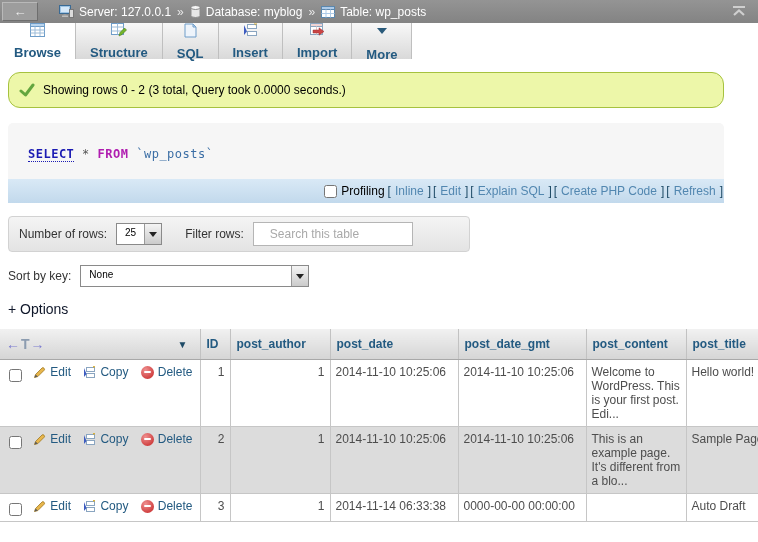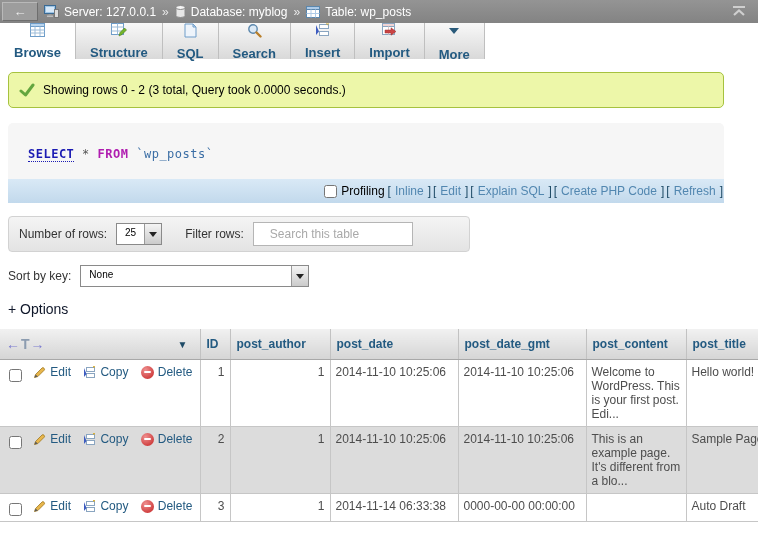--- a/index.html
+++ b/index.html
@@ -4,32 +4,32 @@
 <style>
   * { margin:0; padding:0; box-sizing:border-box; }
   html,body { background:#fff; }
   body { font-family:"Liberation Sans", sans-serif; }
   .app { position:relative; width:758px; height:542px; overflow:hidden; background:#fff; }
 
   
   .topbar { height:23px; background:linear-gradient(#949494,#838383); display:flex; align-items:center; gap:6px; color:#fff; font-size:12px; }
   .back-btn { width:36px; height:19px; margin-left:2px; background:#9d9d9d; border:1px solid #b9b9b9; border-bottom-color:#6e6e6e; border-right-color:#6e6e6e; color:#efefef; font-size:13px; line-height:17px; text-align:center; cursor:pointer; }
   .crumb { display:inline-flex; align-items:center; gap:5px; }
-  .crumb:first-of-type { margin-left:0; }
+  .crumb:first-of-type { margin-left:15px; }
   .sep { color:#e8e8e8; font-size:12px; }
   .collapse-btn { margin-left:auto; margin-right:12px; cursor:pointer; display:flex; align-items:center; }
 
   
   .tabs { display:flex; height:36px; background:#fff; }
   .tab { display:inline-flex; align-items:center; gap:8px; padding:0 14px; background:linear-gradient(#f8f8f8,#d9d9d9); border-right:1px solid #bfbfbf; color:#235a81; font-size:13px; font-weight:bold; cursor:pointer; white-space:nowrap;flex-direction:column; }
   .tab.active { background:#fff; }
   .tab .more-caret { width:0; height:0; border:5px solid transparent; border-top:6px solid #2a5a7a; margin-top:5px; }
 
   
-  .message { margin:13px 0 0 8px; width:716px; border:1px solid #a6c23f; border-radius:5px; background:#edf7a9; padding:10px 10px; display:flex; align-items:center; gap:8px; font-size:12px; color:#000; }
+  .message { margin:13px 0 0 8px; width:716px; border:1px solid #a6c23f; border-radius:12px; background:#edf7a9; padding:10px 10px; display:flex; align-items:center; gap:8px; font-size:12px; color:#000; }
 
   
   .querybox { margin:15px 0 0 8px; width:716px; background:#f6f6f6; border-radius:5px 5px 0 0; }
   .sql { padding:24px 0 18px 20px; font-family:"DejaVu Sans Mono","Liberation Mono",monospace; font-size:12px; letter-spacing:.5px; }
   .kw-select { color:#1b1bb3; font-weight:bold; border-bottom:1px dotted #1b1bb3; cursor:help; }
   .sql-star { color:#555; }
   .kw-from { color:#b01db0; font-weight:bold; }
   .sql-ident { color:#3b6ea5; }
   .querytools { height:24px; background:linear-gradient(#d9e9f6,#c2d9ec); display:flex; justify-content:flex-end; align-items:center; font-size:12px; color:#000; }
   .querytools label { display:inline-flex; align-items:center; gap:4px; margin-right:2px; }
@@ -149,29 +149,20 @@
       <span>Structure</span>
     </a>
     <a class="tab">
       <span class="icon">
           <svg width="13" height="15" viewBox="0 0 13 15">
             <path d="M1 1 h8 l3 3 v10 h-11 z" fill="#eef4fb" stroke="#6e9dc9"></path>
             <path d="M9 1 l3 3 h-3 z" fill="#c6daf0" stroke="#6e9dc9"></path>
           </svg>
         </span>
       <span>SQL</span>
-    </a>
-    <a class="tab">
-      <span class="icon">
-          <svg width="15" height="15" viewBox="0 0 15 15">
-            <circle cx="6" cy="6" r="4.2" fill="#dceaf6" stroke="#5b87ad" stroke-width="1.4"></circle>
-            <line x1="9.5" y1="9.5" x2="13.5" y2="13.5" stroke="#b97f2a" stroke-width="2.4" stroke-linecap="round"></line>
-          </svg>
-        </span>
-      <span>Search</span>
     </a>
     <a class="tab">
       <span class="icon">
           <svg width="15" height="14" viewBox="0 0 15 14">
             <rect x="4.5" y="1.5" width="9" height="4" fill="#fff" stroke="#8aa5c0"></rect>
             <rect x="4.5" y="8.5" width="9" height="4" fill="#fff" stroke="#8aa5c0"></rect>
             <path d="M1 2 L1 12 L4 8.5 Z" fill="#3c5bc0"></path>
             <path d="M11.5 0 h2 v1.6 h-2 z M12.2 -0.7 v3 h0.6 v-3 z" fill="#d6a413"></path>
           </svg>
         </span>

